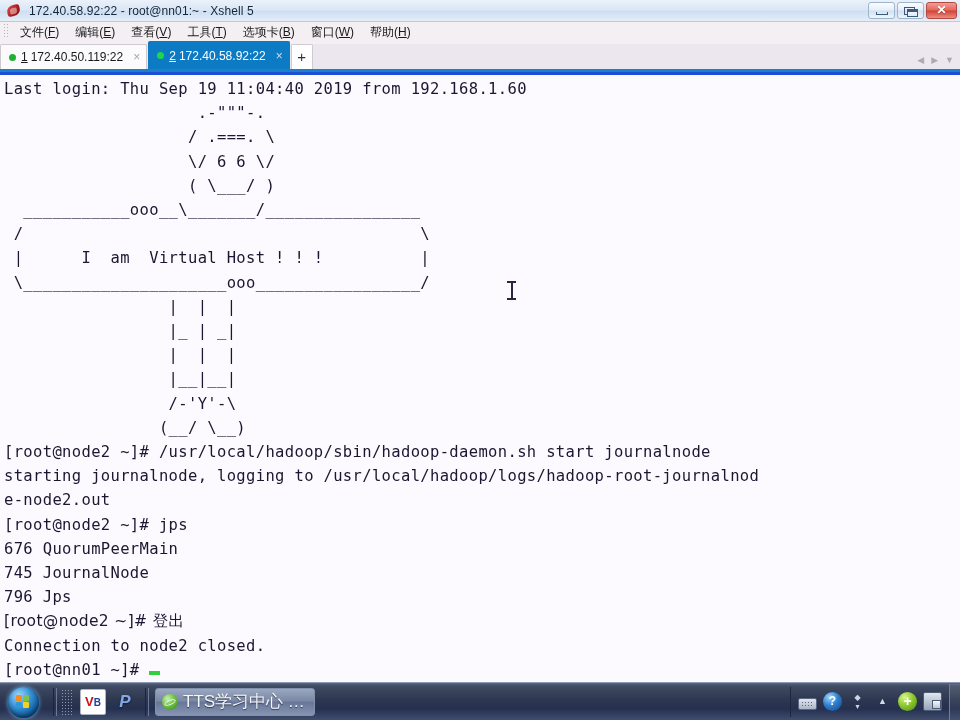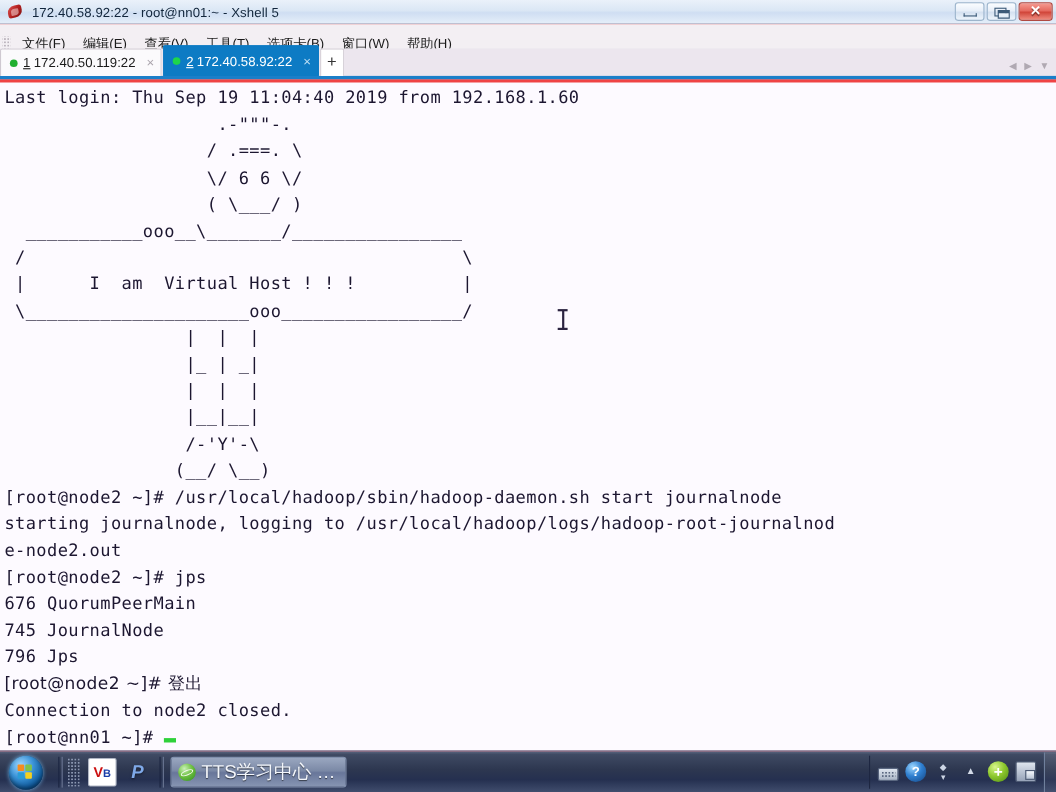--- a/index.html
+++ b/index.html
@@ -9,21 +9,21 @@
     height: 720px;
     overflow: hidden;
     background: #000;
     font-family: "Liberation Sans", sans-serif;
   }
 
   #app {
     position: relative;
     width: 960px;
     height: 720px;
-    background: #ef4444;
+    background: #1d4ed8;
   }
 
   
   .titlebar {
     position: absolute;
     left: 0; top: 0;
     width: 960px; height: 22px;
     background: linear-gradient(to bottom, #eaf1fa 0%, #dbe7f5 45%, #cfdef2 55%, #e4eef9 100%);
     border-bottom: 1px solid #b9ccdf;
     display: flex;
@@ -108,21 +108,21 @@
   }
 
   
   .menubar {
     position: absolute;
     left: 0; top: 22px;
     width: 960px; height: 38px;
     background: #f3eff3;
     border-bottom: 1px solid #e0dbe0;
     display: flex;
-    align-items: center;
+    align-items: flex-start;
     box-sizing: border-box;
   }
   .grip {
     width: 8px; height: 16px;
     margin-left: 2px; margin-right: 2px;
     background-image: radial-gradient(#b9b2bb 40%, transparent 41%);
     background-size: 3px 3px;
     background-position: 1px 1px;
     flex: 0 0 auto;
   }

